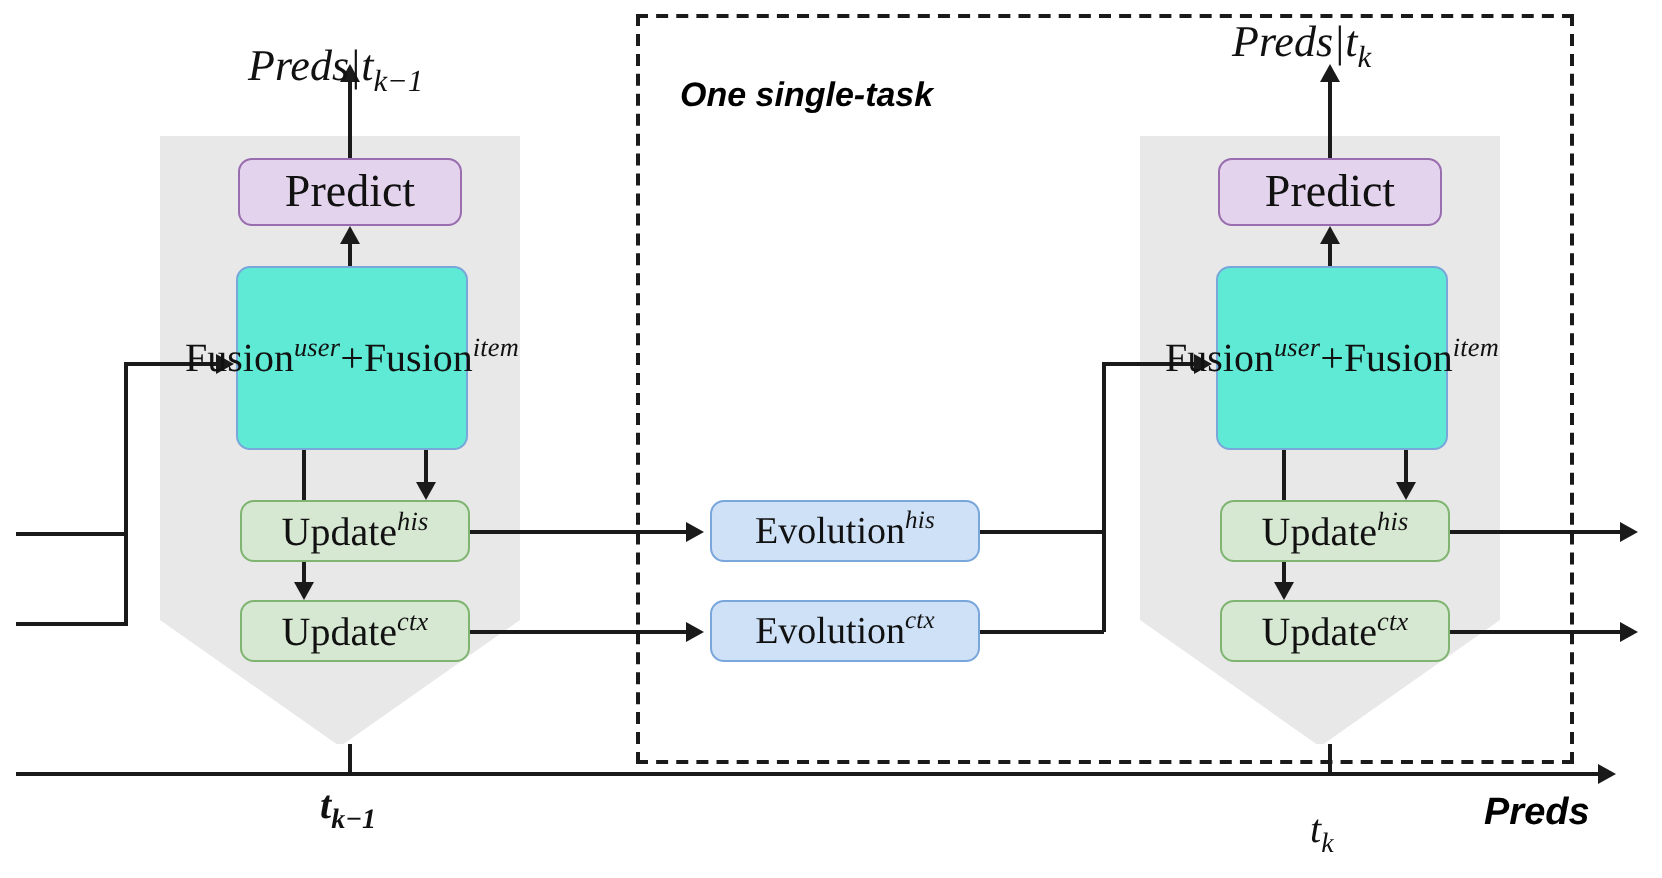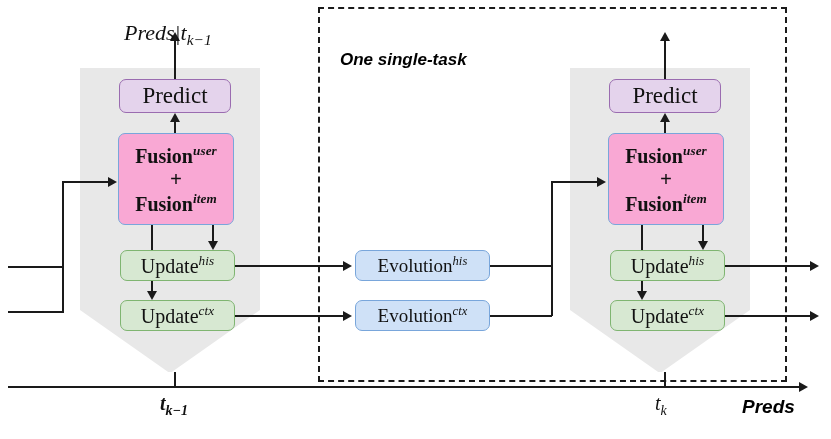--- a/index.html
+++ b/index.html
@@ -18,21 +18,21 @@
     border:1.4px solid #888;
     font-family:"Liberation Serif",serif;
     line-height:1.05;
     white-space:nowrap;
     text-align:center;
   }
   .node .lbl{display:inline-block;}
   .node sup{font-size:.66em;font-style:italic;letter-spacing:.1px;vertical-align:super;}
 
   .n-predict{background:#e4d3ec;border-color:#9a6cb0;font-size:23px;color:#111;}
-  .n-fusion{background:#f9a8d4;border-color:#79a6db;font-size:20px;color:#111;flex-direction:column;font-weight:bold;}
+  .n-fusion{background:#5eead4;border-color:#79a6db;font-size:20px;color:#111;}
   .n-fusion .plus{font-size:21px;line-height:1;margin:2px 0;}
   .n-update{background:#d7e8d2;border-color:#7fb571;font-size:20px;color:#111;}
   .n-evolution{background:#cfe1f7;border-color:#79a6db;font-size:19px;color:#111;}
 
   
   .ln{position:absolute;background:#1a1a1a;}
   .lnh{height:1.8px;}
   .lnv{width:1.8px;}
 
   .arrowhead{position:absolute;width:0;height:0;}
@@ -81,21 +81,21 @@
 
   <div class="grayblob" style="left:80px;top:68px;width:180px;height:242px;"></div>
   <div style="position:absolute;left:80px;top:310px;width:180px;height:62px;
               background:#e8e8e8;clip-path:polygon(0 0,100% 0,51% 100%,49% 100%);"></div>
 
   <div class="grayblob" style="left:570px;top:68px;width:180px;height:242px;"></div>
   <div style="position:absolute;left:570px;top:310px;width:180px;height:62px;
               background:#e8e8e8;clip-path:polygon(0 0,100% 0,51% 100%,49% 100%);"></div>
 
   <div class="dashbox" style="left:318px;top:7px;width:469px;height:375px;"></div>
-  <div class="dashtitle" style="left:340px;top:28px;width:210px;">
+  <div class="dashtitle" style="left:340px;top:16px;width:210px;">
     <div>One single-task</div>
   </div>
 
   <div class="ln lnh" style="left:8px;top:266px;width:56px;"></div>
   <div class="ln lnh" style="left:8px;top:311px;width:56px;"></div>
   <div class="ln lnv" style="left:62px;top:181px;height:132px;"></div>
   <div class="ln lnh" style="left:62px;top:181px;width:48px;"></div>
   <div class="arrowhead ah-right" style="left:108px;top:177px;"></div>
 
   <div class="ln lnv" style="left:174px;top:38px;height:42px;"></div>
@@ -146,20 +146,23 @@
   </div>
 
   <div class="ln lnh" style="left:490px;top:265px;width:62px;"></div>
   <div class="ln lnh" style="left:490px;top:315px;width:62px;"></div>
   <div class="ln lnv" style="left:551px;top:181px;height:135px;"></div>
   <div class="ln lnh" style="left:551px;top:181px;width:48px;"></div>
   <div class="arrowhead ah-right" style="left:597px;top:177px;"></div>
 
   <div class="ln lnv" style="left:664px;top:38px;height:42px;"></div>
   <div class="arrowhead ah-up" style="left:660px;top:32px;"></div>
+  <div class="mlabel preds" style="left:616px;top:8px;">
+    <span>Preds</span><span>|</span><span>t</span><span class="sub">k</span>
+  </div>
 
   <div class="node n-predict" style="left:609px;top:79px;width:112px;height:34px;">
     <span class="lbl">Predict</span>
   </div>
 
   <div class="ln lnv" style="left:664px;top:119px;height:16px;"></div>
   <div class="arrowhead ah-up" style="left:660px;top:113px;"></div>
 
   <div class="node n-fusion" style="left:608px;top:133px;width:116px;height:92px;">
     <span class="lbl"><span>Fusion</span><sup>user</sup></span>
@@ -189,19 +192,19 @@
 
   <div class="ln lnh" style="left:8px;top:386px;width:793px;"></div>
   <div class="arrowhead ah-right" style="left:799px;top:382px;"></div>
 
   <div class="ln lnv" style="left:174px;top:372px;height:15px;"></div>
   <div class="mlabel tickl" style="left:160px;top:392px;font-weight:bold;">
     <span>t</span><span class="sub">k−1</span>
   </div>
 
   <div class="ln lnv" style="left:664px;top:372px;height:15px;"></div>
-  <div class="mlabel tickl" style="left:655px;top:392px;">
+  <div class="mlabel tickl" style="left:655px;top:404px;">
     <span>t</span><span class="sub">k</span>
   </div>
 
   <div class="timelbl" style="left:742px;top:396px;">Preds</div>
 
 </div>
 
 </body></html>

